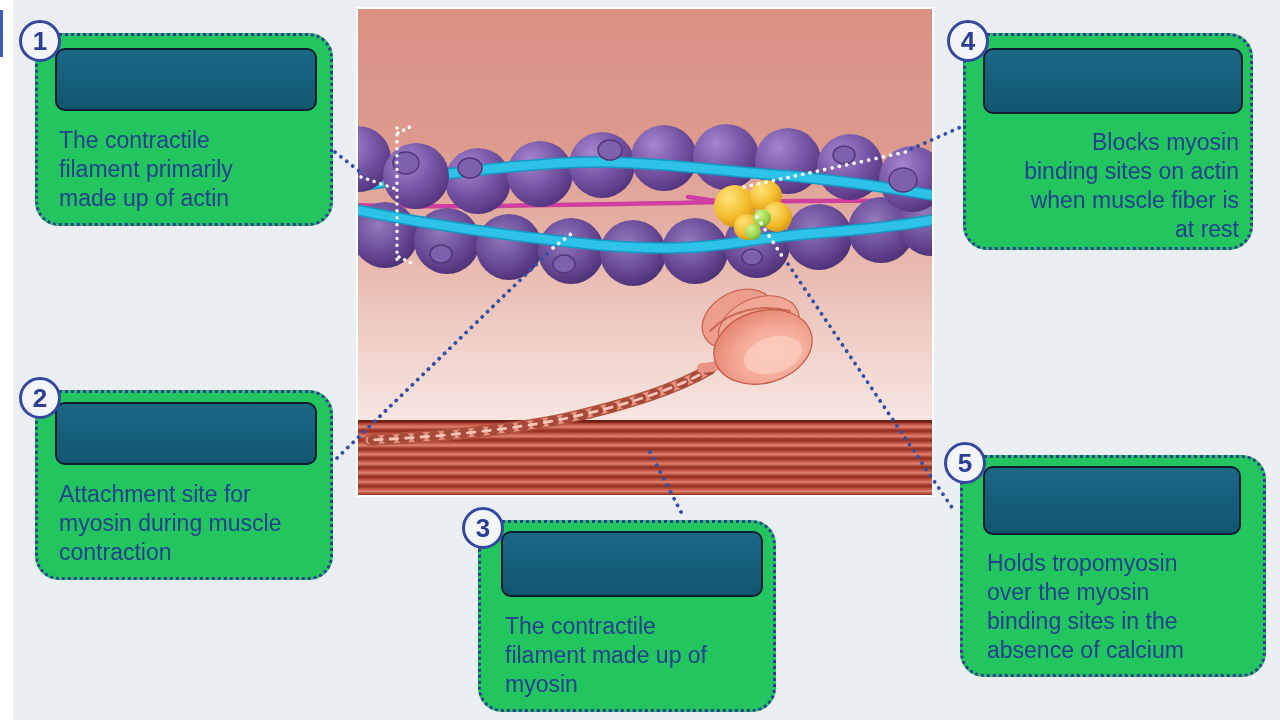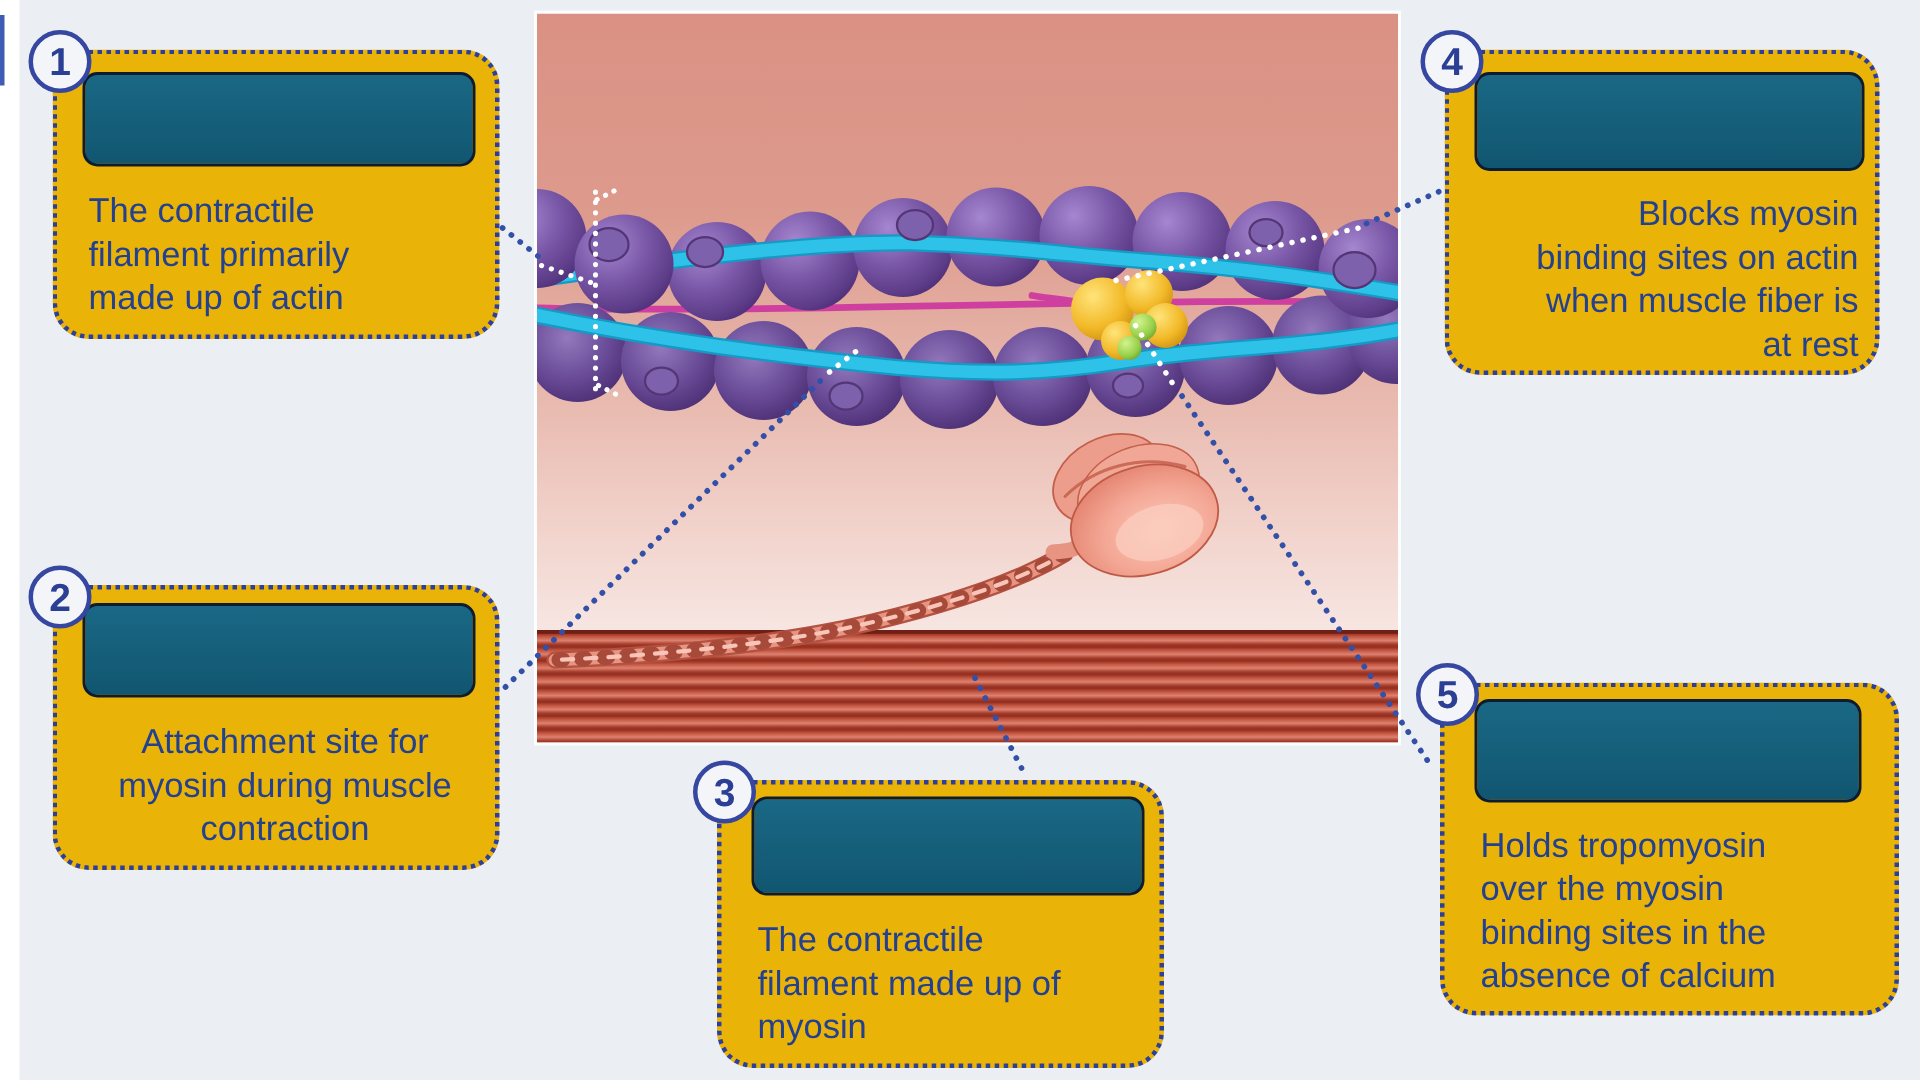--- a/index.html
+++ b/index.html
@@ -2,21 +2,21 @@
 <html><head>
 <meta charset="utf-8">
 <style>
   html,body{margin:0;padding:0;background:#ebeef2;}
   .stage{position:relative;width:1280px;height:720px;background:#ebeef2;overflow:hidden;
          font-family:"Liberation Sans", sans-serif;}
   .left-strip{position:absolute;left:0;top:0;width:13px;height:720px;background:#ffffff;}
   .edge-accent{position:absolute;left:0;top:10px;width:3px;height:47px;background:#3f5cb5;}
   .illus-wrap{position:absolute;left:358px;top:9px;width:574px;height:486px;
               box-shadow:0 0 0 2px rgba(255,255,255,.85);}
-  .callout{position:absolute;background:#eab308;border:3px dotted #2e3f97;border-radius:24px;box-sizing:border-box;padding-left:12px;}
+  .callout{position:absolute;background:#22c55e;border:3px dotted #2e3f97;border-radius:24px;box-sizing:border-box;padding-left:12px;}
   .answer-zone{position:absolute;background:linear-gradient(180deg,#1a6885 0%,#115671 100%);
                border:2px solid #0e1c30;border-radius:10px;box-sizing:border-box;cursor:pointer;}
   .desc{position:absolute;color:#24418f;font-size:23px;line-height:29px;white-space:pre-line;}
   .num-circle{position:absolute;width:36px;height:36px;border:3px solid #3547a0;border-radius:50%;
               background:#f3f5f9;color:#2b3f94;font-weight:bold;font-size:26px;
               display:flex;align-items:center;justify-content:center;z-index:30;}
   .overlay{position:absolute;left:0;top:0;width:1280px;height:720px;z-index:40;pointer-events:none;}
 </style>
 </head>
 <body>
@@ -163,21 +163,21 @@
     </svg>
   </div>
 
   <div class="callout" style="left:35px;top:33px;width:298px;height:193px;">
     <div class="answer-zone" style="left:17px;top:12px;width:262px;height:63px;"></div>
     <div class="desc" style="left:21px;top:90px;width:262px;">The contractile
 filament primarily
 made up of actin</div>
   </div>
 
-  <div class="callout" style="left:35px;top:390px;width:298px;height:190px;text-align:center;">
+  <div class="callout" style="left:35px;top:390px;width:298px;height:190px;">
     <div class="answer-zone" style="left:17px;top:9px;width:262px;height:63px;"></div>
     <div class="desc" style="left:21px;top:87px;width:262px;">Attachment site for
 myosin during muscle
 contraction</div>
   </div>
 
   <div class="callout" style="left:478px;top:520px;width:298px;height:192px;">
     <div class="answer-zone" style="left:20px;top:8px;width:262px;height:66px;"></div>
     <div class="desc" style="left:24px;top:89px;width:262px;">The contractile
 filament made up of

